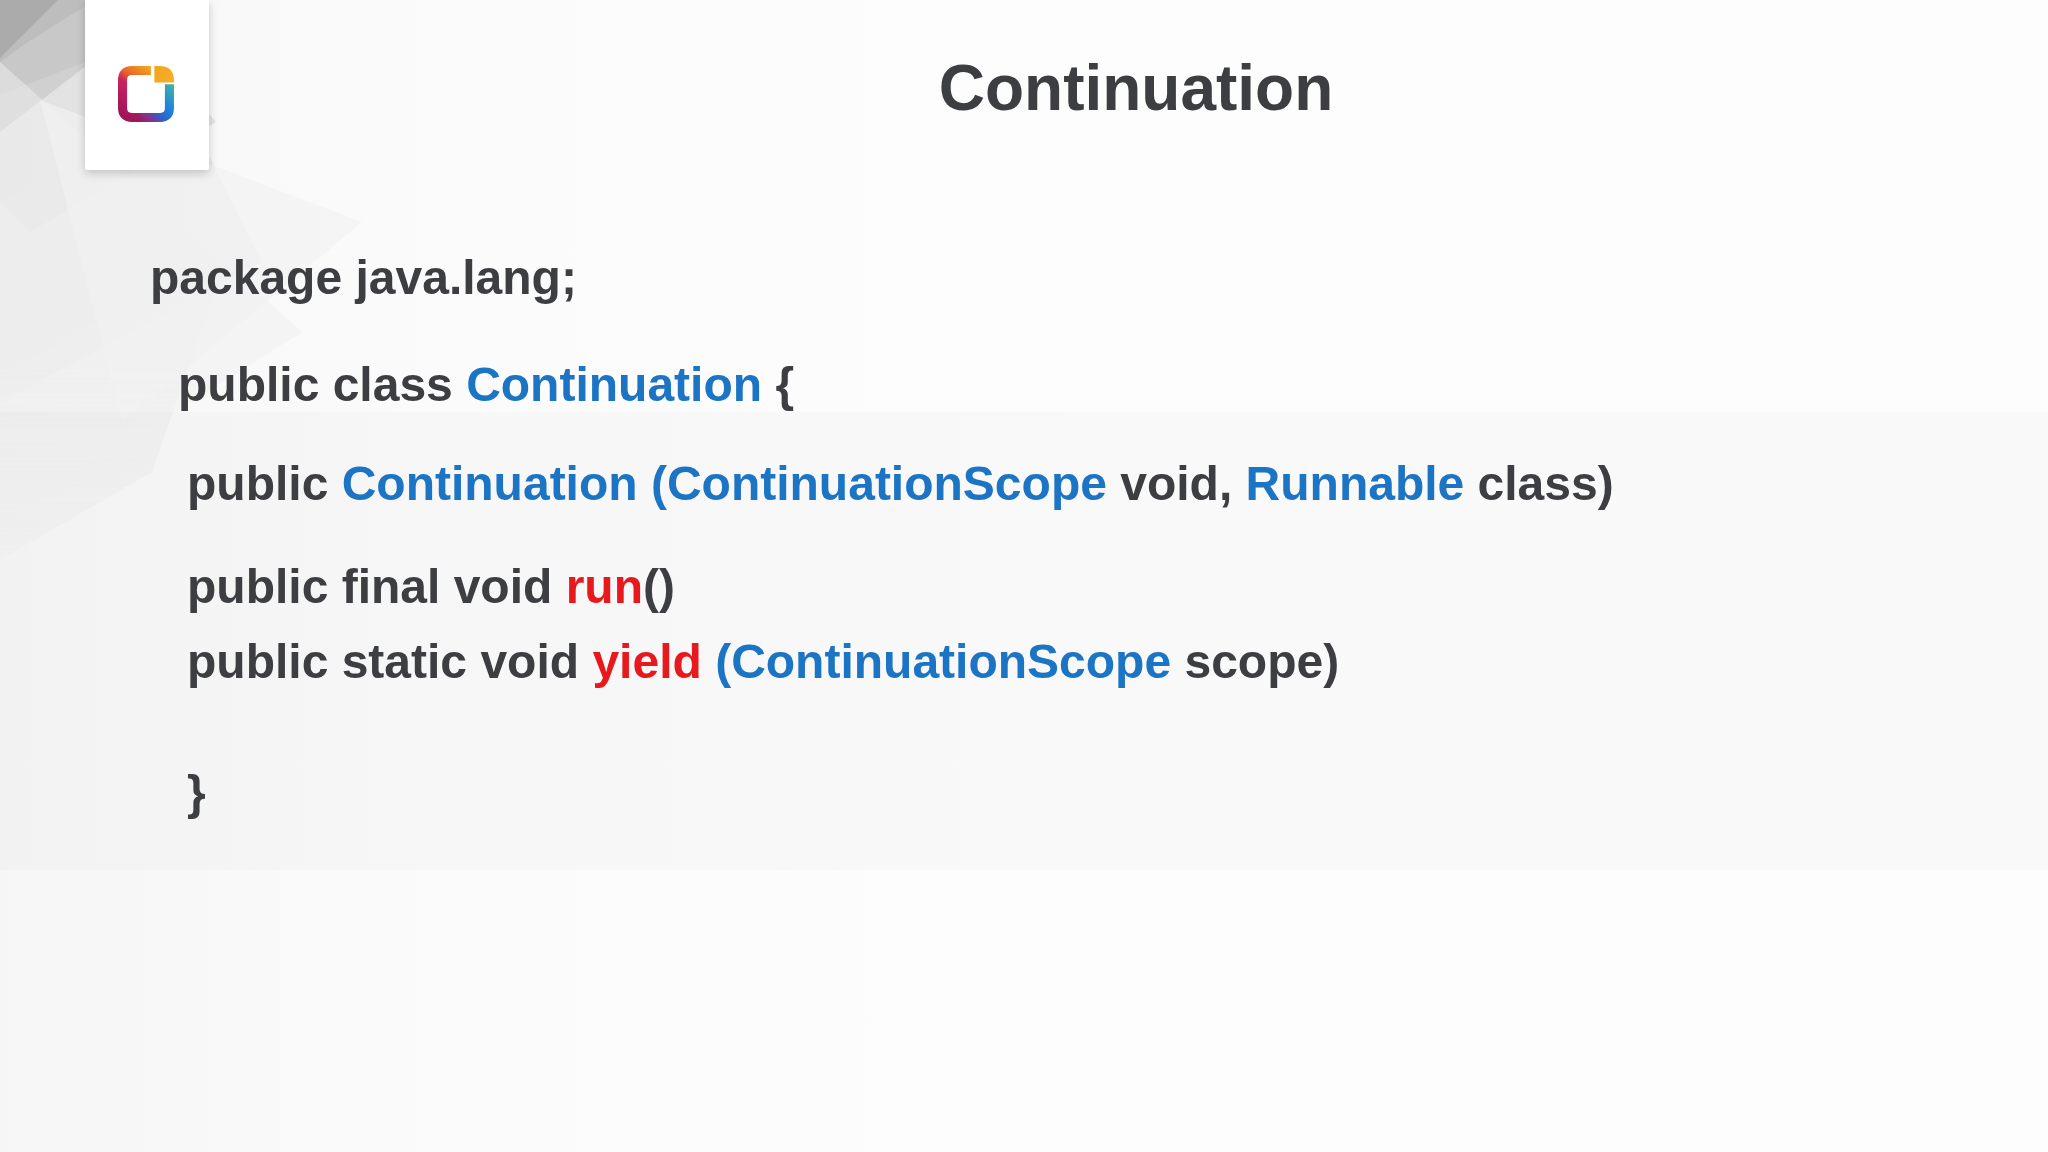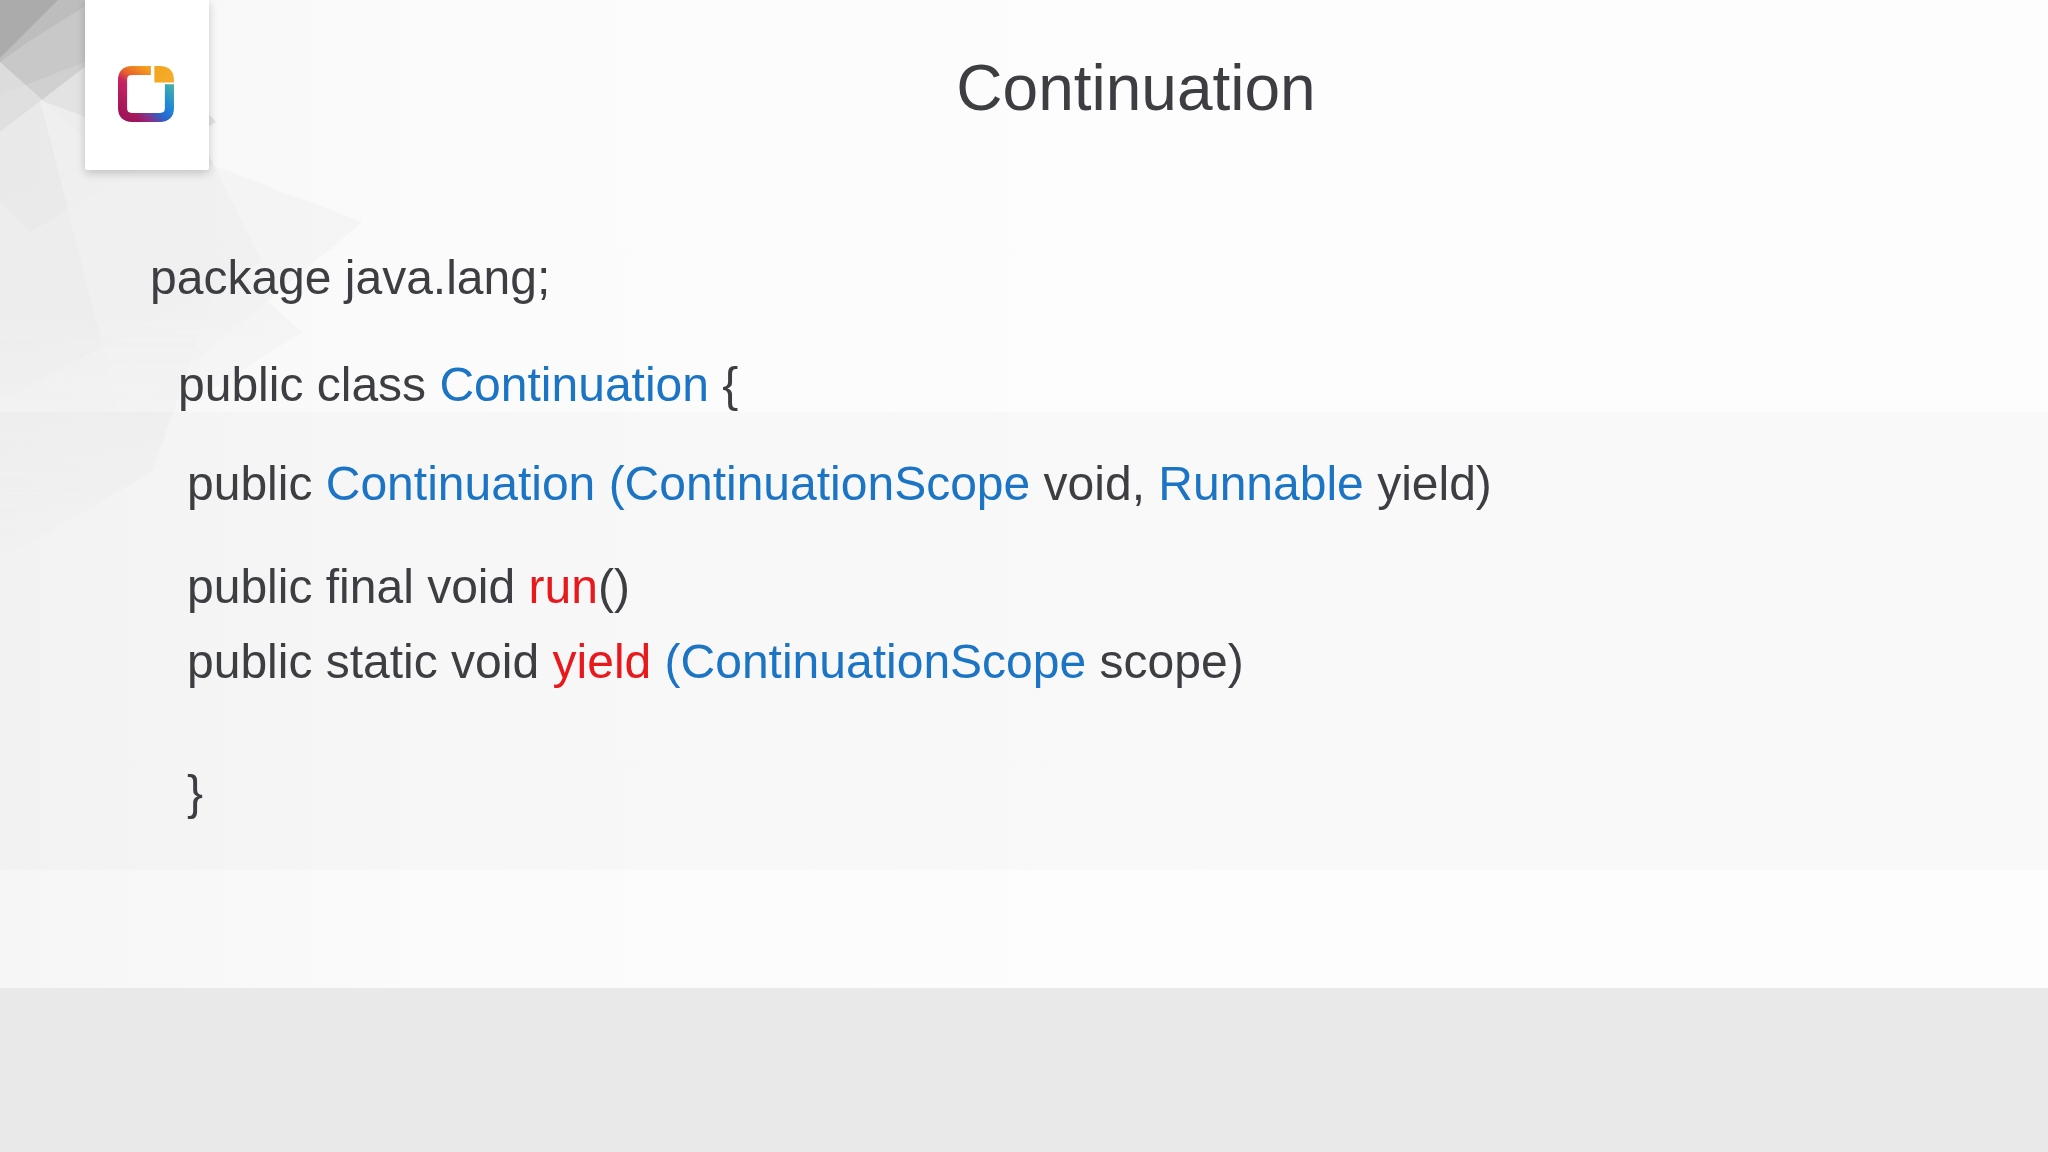--- a/index.html
+++ b/index.html
@@ -1,21 +1,22 @@
 <!DOCTYPE html>
 <html><head>
 <meta charset="utf-8">
 <style>
   html,body{margin:0;padding:0;background:#e9e9e9;}
   .slide{
     position:relative;
-    width:2048px;height:988px;
+    width:2048px;height:1152px;
     overflow:hidden;
     background:linear-gradient(90deg,#f6f6f6 0%,#fbfbfb 22%,#fdfdfd 60%,#fdfdfd 100%);
     font-family:"Liberation Sans","DejaVu Sans",sans-serif;
+    font-weight:bold;
   }
 
   
   .facets{
     position:absolute;inset:0;
     -webkit-mask-image:linear-gradient(180deg,#000 0%,#000 32%,rgba(0,0,0,0) 58%);
             mask-image:linear-gradient(180deg,#000 0%,#000 32%,rgba(0,0,0,0) 58%);
     pointer-events:none;
   }
   .facet{position:absolute;inset:0;}
@@ -105,19 +106,19 @@
       <path d="M 38 83.5 L 70 83.5 Q 83.5 83.5 83.5 70 L 83.5 36" fill="none" stroke="url(#g2)" stroke-width="13"></path>
       <path d="M 62 10 L 69 10 Q 90 10 90 31 L 90 33.5 L 62 33.5 Z" fill="url(#g3)"></path>
     </svg>
   </div>
 
   <div class="title">Continuation</div>
 
   <div class="code-block">
       <div class="code-line indent-0"><span class="seg-dark">package java.lang;</span></div>
       <div class="code-line indent-0"><span class="seg-dark">public class </span><span class="seg-blue">Continuation</span><span class="seg-dark"> {</span></div>
-      <div class="code-line indent-1"><span class="seg-dark">public </span><span class="seg-blue">Continuation</span><span class="seg-dark"> </span><span class="seg-blue">(ContinuationScope</span><span class="seg-dark"> void, </span><span class="seg-blue">Runnable</span><span class="seg-dark"> yield)</span></div>
+      <div class="code-line indent-1"><span class="seg-dark">public </span><span class="seg-blue">Continuation</span><span class="seg-dark"> </span><span class="seg-blue">(ContinuationScope</span><span class="seg-dark"> void, </span><span class="seg-blue">Runnable</span><span class="seg-dark"> class)</span></div>
       <div class="code-line indent-1"><span class="seg-dark">public final void </span><span class="seg-red">run</span><span class="seg-dark">()</span></div>
       <div class="code-line indent-1"><span class="seg-dark">public static void </span><span class="seg-red">yield</span><span class="seg-dark"> </span><span class="seg-blue">(ContinuationScope</span><span class="seg-dark"> scope)</span></div>
       <div class="code-line indent-0"><span class="seg-dark">}</span></div>
     </div>
 
 </div>
 
 </body></html>

